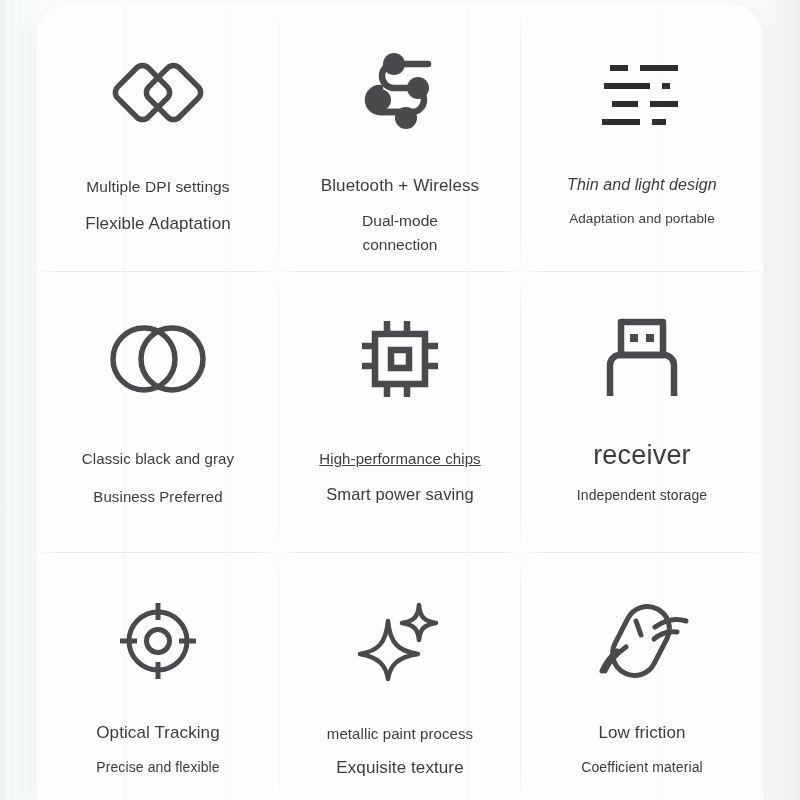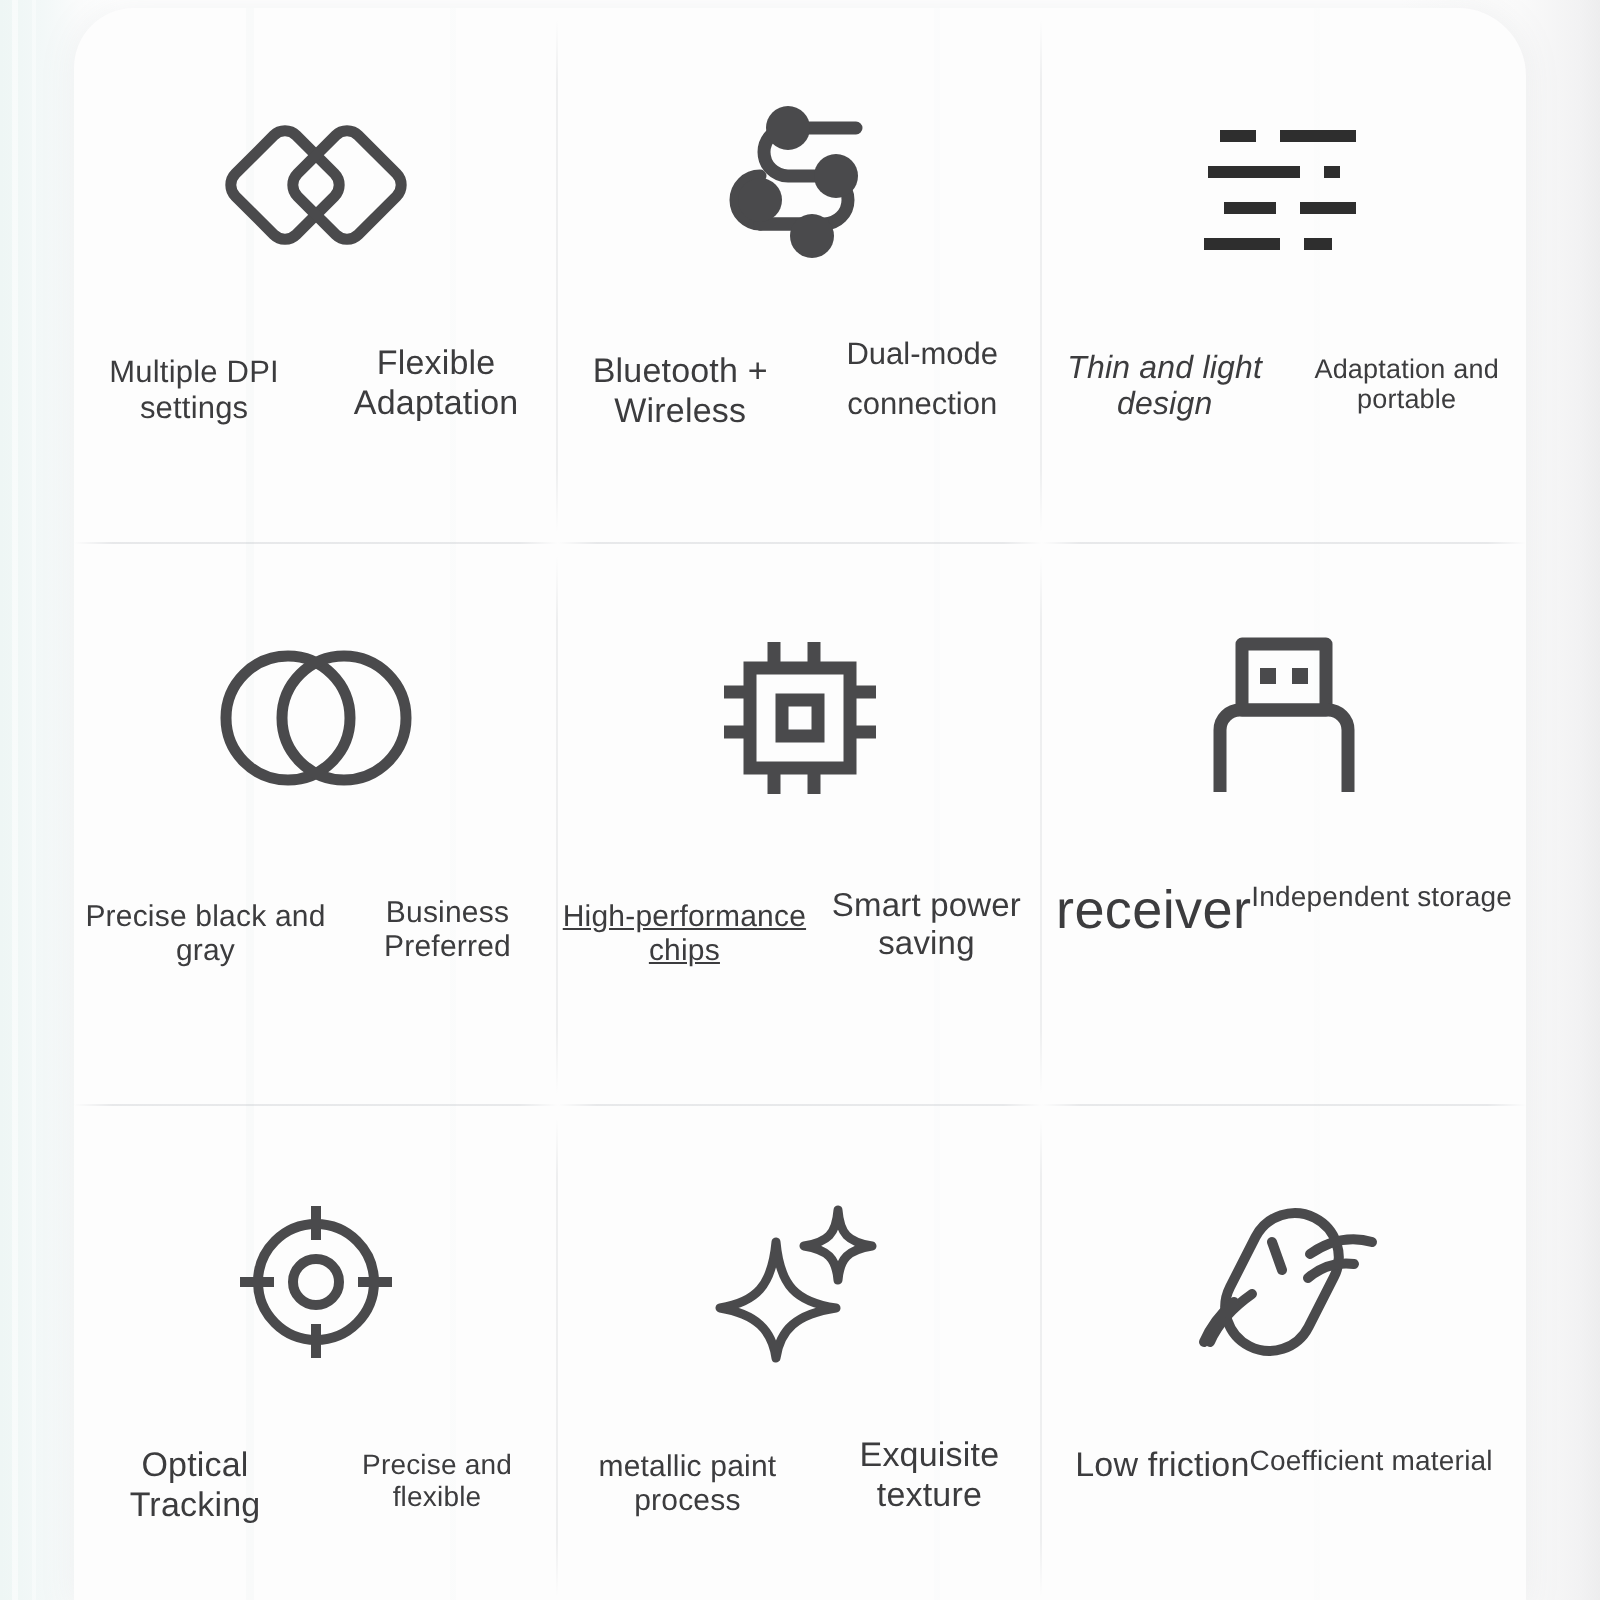--- a/index.html
+++ b/index.html
@@ -117,20 +117,21 @@
     justify-content: center;
     height: 120px;
   }
   .icon-wrap svg {
     display: block;
     overflow: visible;
   }
 
   .labels {
     display: flex;
+    flex-direction: column;
     align-items: center;
     text-align: center;
     color: #3c3c3e;
   }
 
   .line-a { margin: 0; }
   .line-b { margin: 0; }
 
   
   .c0 .icon-wrap { height: 118px; padding-top: 8px; }
@@ -149,21 +150,21 @@
   .c3 .icon-wrap { height: 130px; }
   .c3 .line-a { font-size: 15px; margin-top: 26px; letter-spacing: .1px; }
   .c3 .line-b { font-size: 15px; margin-top: 21px; letter-spacing: .1px; }
 
   .c4 .icon-wrap { height: 130px; }
   .c4 .line-a { font-size: 15px; margin-top: 26px; letter-spacing: .1px; text-decoration: underline; }
   .c4 .line-b { font-size: 16.5px; margin-top: 18px; letter-spacing: .1px; }
 
   .c5 .icon-wrap { height: 130px; }
   .c5 .line-a { font-size: 27px; margin-top: 16px; letter-spacing: .2px; text-align: right; }
-  .c5 .line-b { font-size: 14px; margin-top: 0; letter-spacing: .1px; }
+  .c5 .line-b { font-size: 14px; margin-top: 16px; letter-spacing: .1px; }
 
   
   .c6 .icon-wrap { height: 120px; padding-top: 6px; }
   .c6 .line-a { font-size: 17px; margin-top: 22px; letter-spacing: .1px; }
   .c6 .line-b { font-size: 14px; margin-top: 16px; letter-spacing: .1px; }
 
   .c7 .icon-wrap { height: 120px; padding-top: 6px; }
   .c7 .line-a { font-size: 15px; margin-top: 24px; letter-spacing: .1px; }
   .c7 .line-b { font-size: 17px; margin-top: 16px; letter-spacing: .1px; }
 
@@ -233,21 +234,21 @@
       </div>
 
       <div class="cell c3 div-right div-bottom">
         <div class="icon-wrap">
           <svg width="96" height="72" viewBox="0 0 96 72" fill="none" stroke="#4a4a4c" stroke-width="5.5">
             <circle cx="34" cy="36" r="31"></circle>
             <circle cx="62" cy="36" r="31"></circle>
           </svg>
         </div>
         <div class="labels">
-          <p class="line-a">Precise black and gray</p>
+          <p class="line-a">Classic black and gray</p>
           <p class="line-b">Business Preferred</p>
         </div>
       </div>
 
       <div class="cell c4 div-right div-bottom">
         <div class="icon-wrap">
           <svg width="84" height="84" viewBox="0 0 84 84" fill="none" stroke="#4a4a4c" stroke-width="6.5" stroke-linecap="butt">
             <rect x="17" y="17" width="50" height="50"></rect>
             <rect x="33" y="33" width="18" height="18"></rect>
             <path d="M29 4 V17"></path>

